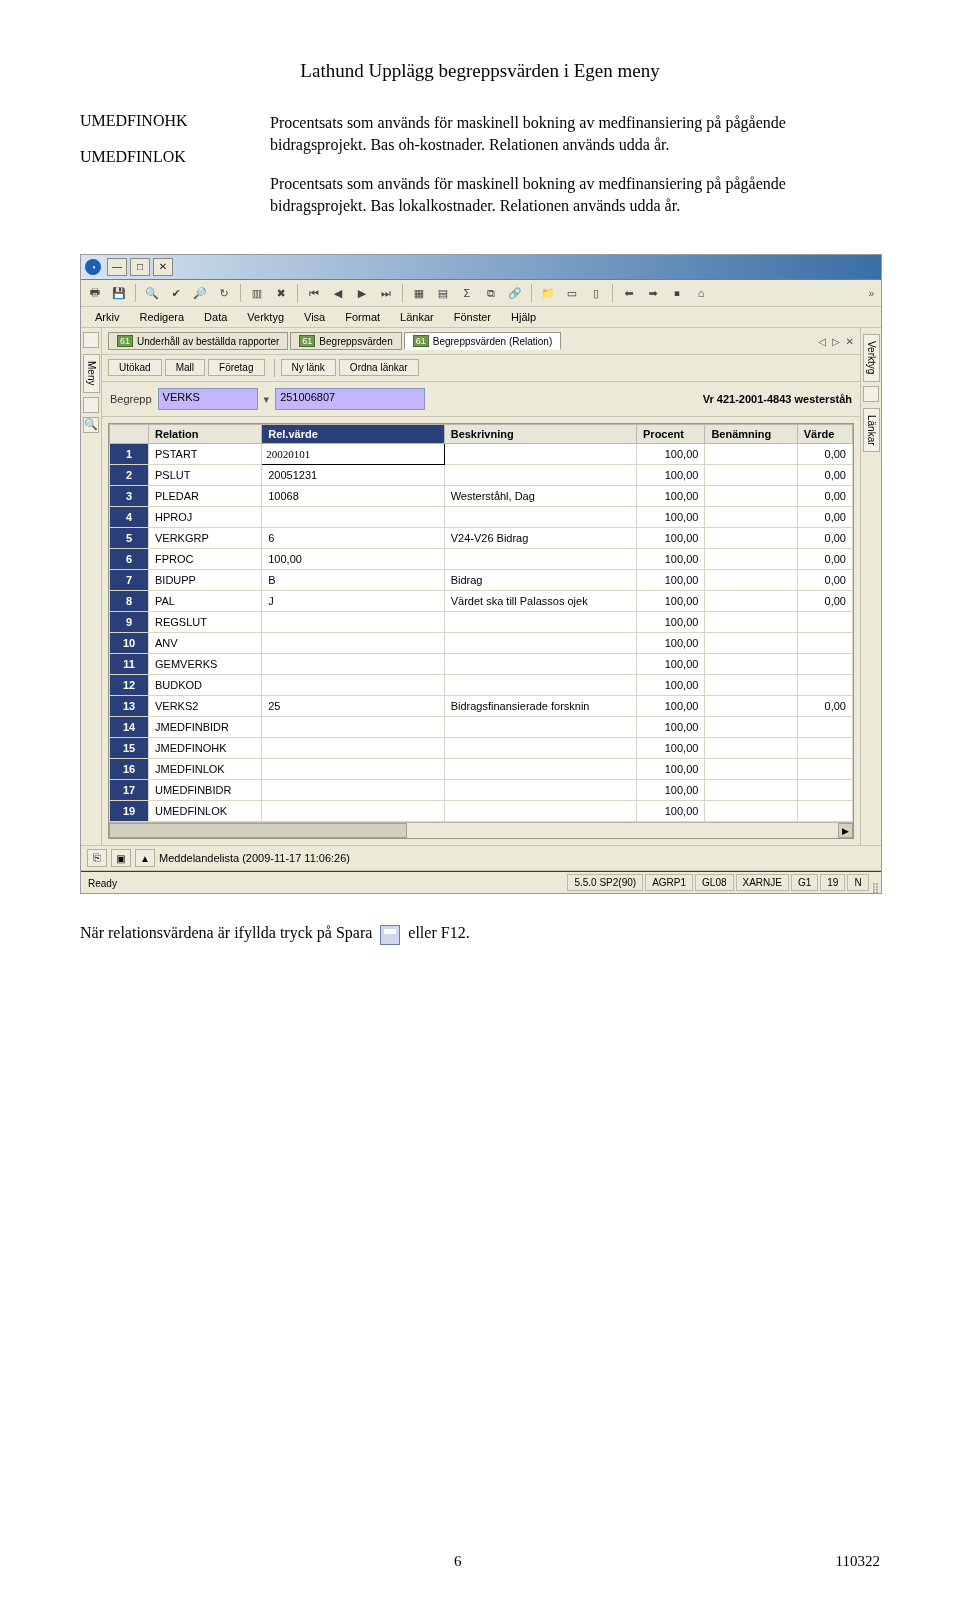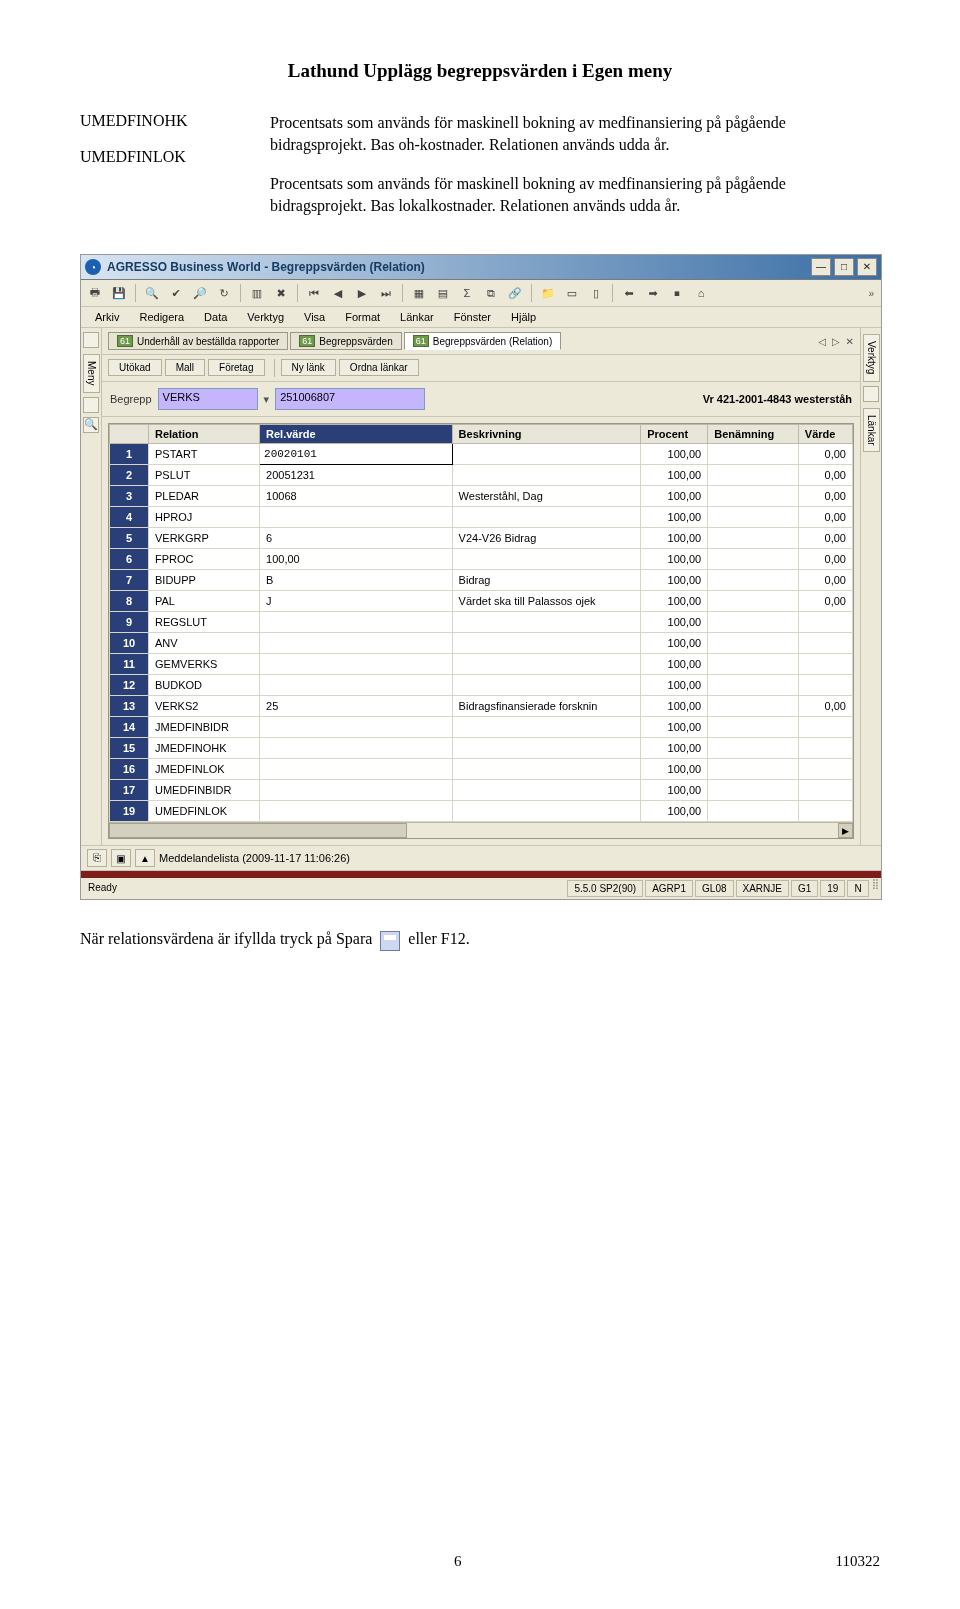--- a/index.html
+++ b/index.html
@@ -1,17 +1,17 @@
 <!DOCTYPE html>
 <html><head>
 <meta charset="utf-8">
 <style>
   body{margin:0;font-family:"Times New Roman",serif;font-size:16px;background:#fff;color:#000;width:960px}
   .page{padding:60px 80px 40px 80px;position:relative;min-height:1500px}
-  .doc-title{text-align:center;font-weight:bold;font-size:19px;margin-bottom:30px}
+  .doc-title{text-align:center;font-weight:normal;font-size:19px;margin-bottom:30px}
   .defs{display:flex;gap:30px;margin-bottom:20px}
   .defs .labels{flex:0 0 160px}
   .defs .labels div{margin-bottom:18px}
   .defs .texts div{margin-bottom:18px;line-height:1.35}
   .screenshot{margin:0 auto 30px;width:800px;font-family:Tahoma,Arial,sans-serif;font-size:11px;border:1px solid #9a9a9a;background:#ece9d8}
   
   .titlebar{background:linear-gradient(to right,#d7e4f2,#3a6ea5);border-bottom:1px solid #7a7a7a;display:flex;align-items:center;padding:3px 4px;color:#1a1a1a}
   .titlebar .logo{width:16px;height:16px;border-radius:50%;background:#1b5fb0;margin-right:6px;display:inline-flex;align-items:center;justify-content:center;color:#fff;font-size:10px}
   .titlebar .title{flex:1;color:#163c63;font-weight:bold;font-size:12px}
   .winbtns{display:flex;gap:3px}
@@ -48,29 +48,29 @@
   .fld.ro{background:#c4b5fd}
   
   .tablewrap{margin:6px;border:1px solid #9a9788;background:#fff}
   table{border-collapse:collapse;width:100%;font-size:11px}
   th{background:#e8e6d8;border:1px solid #bdb9a6;padding:3px 6px;text-align:left;font-weight:bold}
   th.sorted{background:#2a3e78;color:#fff;font-weight:bold}
   td{border:1px solid #d8d5c5;padding:2px 6px;height:16px;background:#fff}
   td.rownum{background:#2a3e78;color:#fff;text-align:center;width:26px;font-weight:bold}
   td.num{text-align:right}
   td.editcell{border:1px solid #000;padding:0}
-  td.editcell input{width:100%;box-sizing:border-box;border:none;padding:2px 4px;font-size:11px;font-family:Liberation Mono, monospace}
+  td.editcell input{width:100%;box-sizing:border-box;border:none;padding:2px 4px;font-size:11px;font-family:Liberation Serif, serif}
   .tablewrap .hscroll{height:15px;background:#ece9d8;border-top:1px solid #bdb9a6;position:relative}
   .hscroll .thumb{position:absolute;left:0;top:0;height:100%;width:40%;background:#d4d0c0;border:1px solid #a5a18c;box-sizing:border-box}
   .hscroll .arrow{position:absolute;top:0;width:15px;height:100%;background:#d4d0c0;border:1px solid #a5a18c;box-sizing:border-box;display:flex;align-items:center;justify-content:center;font-size:9px}
   .hscroll .arrow.r{right:0}
   
   .msgbar{display:flex;align-items:center;gap:4px;padding:3px 6px;border-top:1px solid #c9c5b5;border-bottom:1px solid #c9c5b5}
   .msgbar .mbtn{width:18px;height:16px;border:1px solid #b5b199;background:#efece0;display:flex;align-items:center;justify-content:center;font-size:10px}
-  .statusbar{display:flex;align-items:flex-start;border-top:7px solid #7f1d1d;background:#ece9d8;font-size:10px}
+  .statusbar{display:flex;align-items:flex-end;border-top:1px solid #7f1d1d;background:#ece9d8;font-size:10px}
   .statusbar .cell{border:1px solid #bdb9a6;padding:2px 6px;margin:2px 1px}
   .statusbar .cell.first{flex:1;border:none;padding-left:6px}
   .statusbar .grip{margin-left:2px;margin-right:2px;color:#888}
   
   .after{margin-top:28px}
   .after .saveicon{display:inline-block;width:18px;height:18px;background:#cdd8f0;border:1px solid #6b7aa8;vertical-align:middle;position:relative;margin:0 4px}
   .after .saveicon::after{content:"";position:absolute;left:3px;right:3px;top:3px;height:5px;background:#fff}
   .footer{position:absolute;bottom:30px;left:80px;right:80px;display:flex;justify-content:space-between;font-size:15px}
 </style>
 </head>
@@ -87,21 +87,20 @@
     <div class="texts">
       <div>Procentsats som används för maskinell bokning av medfinansiering på pågående bidragsprojekt. Bas oh-kostnader. Relationen används udda år.</div>
       <div>Procentsats som används för maskinell bokning av medfinansiering på pågående bidragsprojekt. Bas lokalkostnader. Relationen används udda år.</div>
     </div>
   </div>
 
   <div class="screenshot">
 
     <div class="titlebar">
       <span class="logo">◔</span>
-      <span class="title">AGRESSO Business World - Begreppsvärden (Relation)</span>
       <div class="winbtns">
         <div class="winbtn">—</div>
         <div class="winbtn">□</div>
         <div class="winbtn">✕</div>
       </div>
     </div>
 
     <div class="toolbar">
       <div class="tbtn">🖶</div>
       <div class="tbtn">💾</div>

